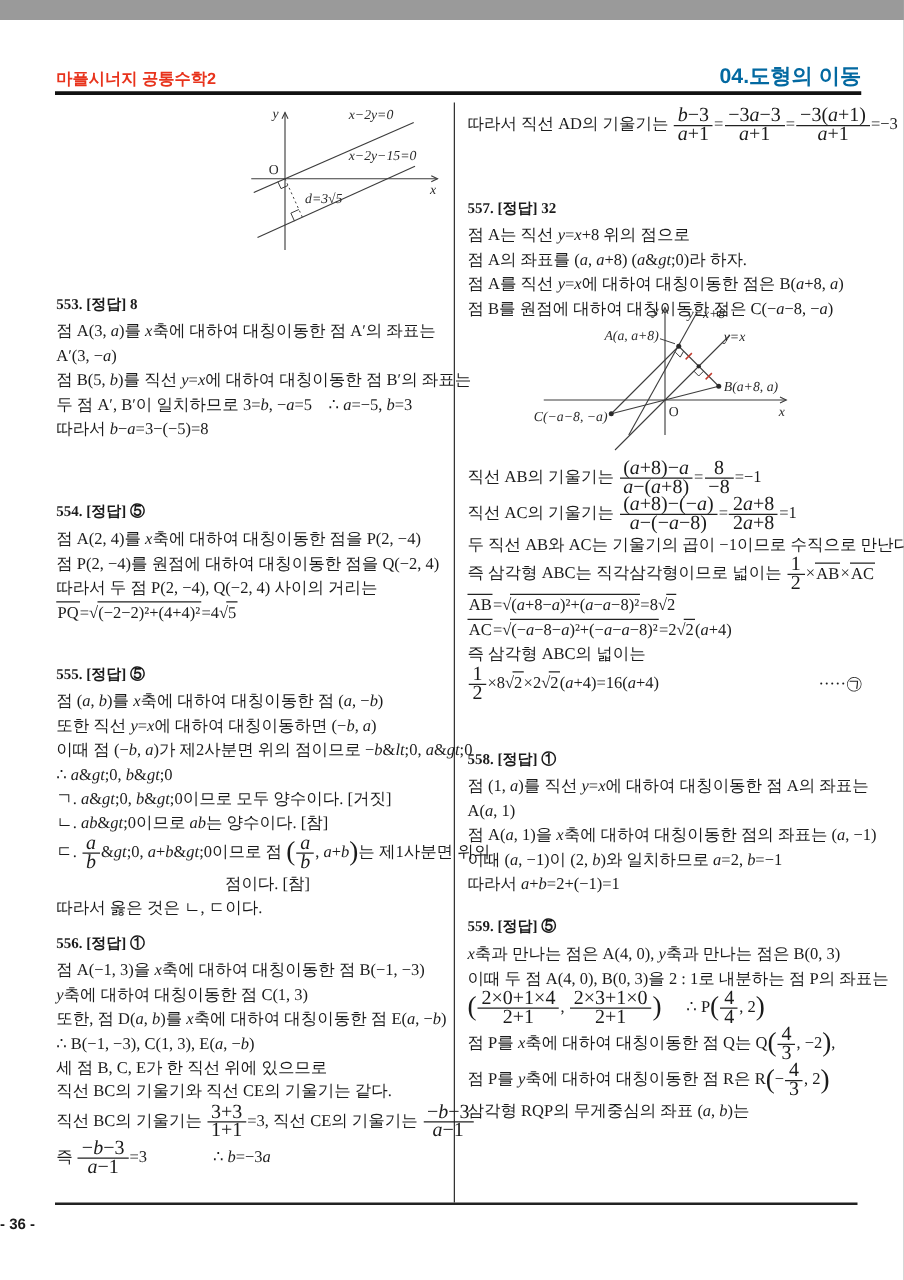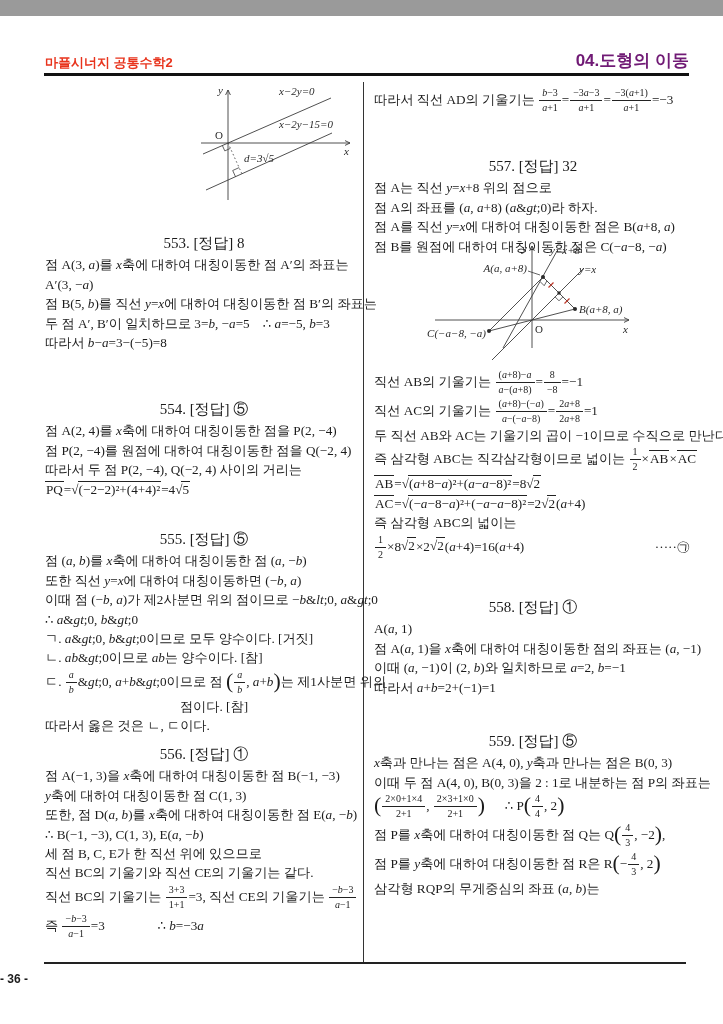--- a/index.html
+++ b/index.html
@@ -10,26 +10,26 @@
             font-weight:700;font-size:13px;}
   .hdr-right{position:absolute;right:34px;top:33px;font-family:"Liberation Sans","DejaVu Sans",sans-serif;
              font-weight:700;font-size:17px;}
   .hrule{position:absolute;left:44px;right:34px;top:57px;height:3px;background:#111;}
   .vdiv{position:absolute;left:363px;top:66px;width:1px;height:880px;background:#333;}
   .frule{position:absolute;left:44px;right:37px;top:946px;height:2px;background:#222;}
   .pageno{position:absolute;left:0;right:0;top:956px;text-align:left;
           font-family:"Liberation Sans","DejaVu Sans",sans-serif;font-weight:700;font-size:12px;}
   
   .blk{position:absolute;width:318px;font-size:13.2px;line-height:19.4px;}
-  .head{font-weight:400;font-size:15px;margin-bottom:2px;text-align:center;}
+  .head{font-weight:700;font-size:12px;margin-bottom:2px;}
   .ln{position:relative;min-height:19.4px;white-space:nowrap;}
   .ln i{font-style:italic;}
   .rt{position:absolute;right:2px;bottom:5px;}
   
-  .fr{display:inline-block;vertical-align:middle;text-align:center;padding:0 1px;font-size:10px;}
+  .fr{display:inline-block;vertical-align:middle;text-align:center;padding:0 1px;font-size:16px;}
   .fn{display:block;line-height:14px;padding:0 3px;}
   .fd{display:block;line-height:14px;padding:0 3px;border-top:1px solid #222;}
   .sq{white-space:nowrap;}
   .rad{letter-spacing:-1px;}
   .sv{display:inline-block;border-top:1px solid #222;line-height:1.18;padding:0 1px;}
   .ov{display:inline-block;border-top:1px solid #222;line-height:1.18;padding:0 1px;}
   .bp{font-size:165%;font-weight:300;vertical-align:middle;position:relative;top:-1px;}
   
   .diag{position:absolute;}
   .diag line,.diag polyline{stroke:#3c3c3c;stroke-width:0.9;fill:none;}
@@ -39,21 +39,21 @@
   .diag text{font-family:"Liberation Serif","DejaVu Serif",serif;font-size:11px;fill:#2a2a2a;}
   .diag .it{font-style:italic;}
   .diag circle{fill:#2a2a2a;stroke:none;}
 </style>
 </head>
 <body>
 
 <div class="page">
 
   <div class="hdr-left accent" style="color: rgb(232, 51, 28);">마플시너지 공통수학2</div>
-  <div class="hdr-right accent" style="color: #701a75;">04.도형의 이동</div>
+  <div class="hdr-right accent" style="color: #0369a1;">04.도형의 이동</div>
   <div class="hrule"></div>
   <div class="vdiv"></div>
 
   <svg class="diag" style="left:55px;top:66px" width="300" height="148" viewBox="0 0 300 148">
     <line x1="173" y1="8" x2="173" y2="118"></line>
     <polyline points="170.6,13 173,8 175.4,13"></polyline>
     <line x1="146" y1="61" x2="295" y2="61"></line>
     <polyline points="290,58.6 295,61 290,63.4"></polyline>
     <line x1="148" y1="72" x2="276" y2="16"></line>
     <line x1="151" y1="108" x2="277" y2="51"></line>
@@ -172,20 +172,21 @@
         <div class="ln"><span class="ov">AB</span><span>=</span><span class="sq"><span class="rad">√</span><span class="sv">(<i>a</i>+8−<i>a</i>)²+(<i>a</i>−<i>a</i>−8)²</span></span><span>=8</span><span class="sq"><span class="rad">√</span><span class="sv">2</span></span></div>
         <div class="ln"><span class="ov">AC</span><span>=</span><span class="sq"><span class="rad">√</span><span class="sv">(−<i>a</i>−8−<i>a</i>)²+(−<i>a</i>−<i>a</i>−8)²</span></span><span>=2</span><span class="sq"><span class="rad">√</span><span class="sv">2</span></span><span>(<i>a</i>+4)</span></div>
         <div class="ln"><span>즉 삼각형 ABC의 넓이는</span></div>
         <div class="ln"><span class="fr"><span class="fn">1</span><span class="fd">2</span></span><span>×8</span><span class="sq"><span class="rad">√</span><span class="sv">2</span></span><span>×2</span><span class="sq"><span class="rad">√</span><span class="sv">2</span></span><span>(<i>a</i>+4)=16(<i>a</i>+4)</span><span class="rt">·····㉠</span></div>
       </div>
   </div>
 
   <div class="blk" style="left:374px;top:582px">
     <div class="head">558. [정답] ①</div>
     <div>
+        <div class="ln"><span>점 (1, <i>a</i>)를 직선 <i>y</i>=<i>x</i>에 대하여 대칭이동한 점 A의 좌표는</span></div>
         <div class="ln"><span>A(<i>a</i>, 1)</span></div>
         <div class="ln"><span>점 A(<i>a</i>, 1)을 <i>x</i>축에 대하여 대칭이동한 점의 좌표는 (<i>a</i>, −1)</span></div>
         <div class="ln"><span>이때 (<i>a</i>, −1)이 (2, <i>b</i>)와 일치하므로 <i>a</i>=2, <i>b</i>=−1</span></div>
         <div class="ln"><span>따라서 <i>a</i>+<i>b</i>=2+(−1)=1</span></div>
       </div>
   </div>
 
   <div class="blk" style="left:374px;top:716px">
     <div class="head">559. [정답] ⑤</div>
     <div>

